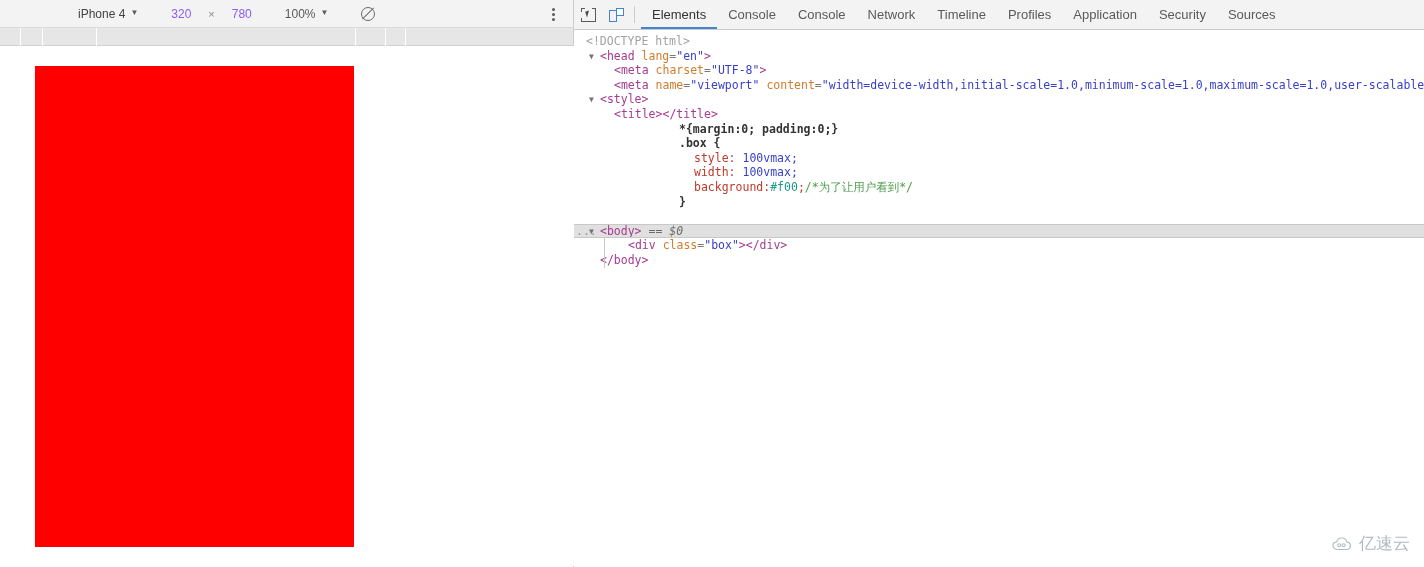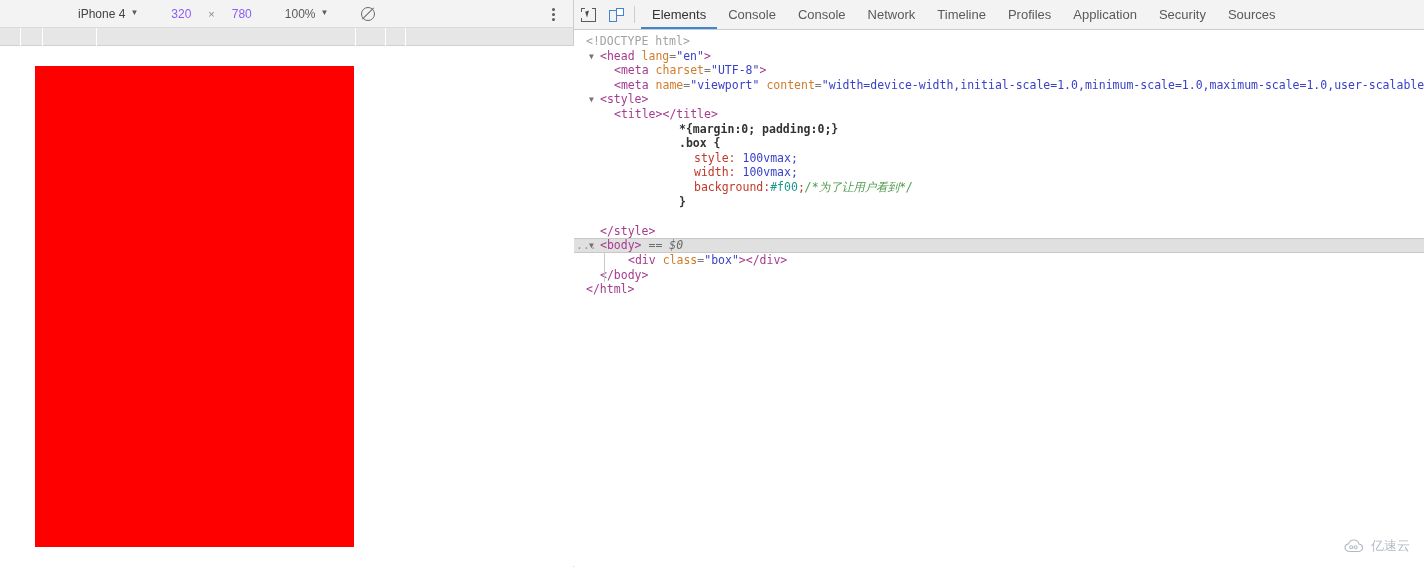--- a/index.html
+++ b/index.html
@@ -318,37 +318,37 @@
   .doctype { color: #a3a3a3; }
   .tag     { color: #a63b8f; }
   .attr    { color: #d17c2b; }
   .val     { color: #3a41c8; }
   .eq      { color: #7a7a7a; }
   .dollar  { color: #6b6b6b; font-style: italic; }
   .css-sel { color: #333333; font-weight: bold; }
   .css-prop{ color: #c0392b; }
   .css-num { color: #3a41c8; }
   .css-hex { color: #1a9a8a; }
-  .css-com { color: #4d9b4d; font-style: italic; }
+  .css-com { color: #4d9b4d; }
   .plain   { color: #333; }
 
   
   .watermark {
     position: absolute;
     right: 14px;
     bottom: 12px;
     display: flex;
     align-items: center;
     gap: 5px;
     opacity: 0.75;
     pointer-events: none;
   }
   .watermark .wm-text {
     font-family: "DejaVu Sans", sans-serif;
-    font-size: 13px;
+    font-size: 17px;
     color: #9aa4b0;
     letter-spacing: 0px;
   }
   .wm-cloud {
     position: relative;
     width: 22px;
     height: 14px;
   }
   .wm-cloud svg { display: block; }
 </style>
@@ -505,40 +505,34 @@
       <div class="crow ind-css2">
         <span class="css-prop">background:</span><span class="css-hex">#f00</span><span class="css-prop">;</span><span class="css-com">/*为了让用户看到*/</span>
       </div>
 
       <div class="crow ind-css">
         <span class="css-sel">}</span>
       </div>
 
       <div class="crow">&nbsp;</div>
 
-      <div class="crow ind1">
-        <span class="tag">&lt;/style&gt;</span>
-      </div>
 
 
       <div class="crow selected ind1">
         <span class="ellipsis-mark">...</span><span class="tw">▼</span><span class="tag">&lt;body&gt;</span><span class="plain"> </span><span class="dollar">== $0</span>
       </div>
 
       <div class="crow ind3">
         <span class="guide" style="left:30px"></span><span class="tag">&lt;div</span><span class="plain"> </span><span class="attr">class</span><span class="eq">=</span><span class="val">"box"</span><span class="tag">&gt;&lt;/div&gt;</span>
       </div>
 
       <div class="crow ind1">
         <span class="guide" style="left:30px"></span><span class="tag">&lt;/body&gt;</span>
       </div>
 
-      <div class="crow">
-        <span class="tag">&lt;/html&gt;</span>
-      </div>
     </div>
 
     <div class="watermark">
       <span class="wm-cloud">
         <svg width="22" height="14" viewBox="0 0 22 14" fill="none" aria-hidden="true">
           <path d="M5.5 12.5C3 12.5 1 10.8 1 8.6c0-2 1.6-3.6 3.7-3.8C5.2 2.6 7.3 1 9.8 1c2.6 0 4.8 1.8 5.2 4.2 2 .2 3.5 1.7 3.5 3.6 0 2-1.8 3.7-4 3.7H5.5z" stroke="#9aa4b0" stroke-width="1.2" stroke-linejoin="round"></path>
           <circle cx="7.2" cy="8.2" r="1.5" stroke="#9aa4b0" stroke-width="1.1"></circle>
           <circle cx="11.6" cy="8.2" r="1.5" stroke="#9aa4b0" stroke-width="1.1"></circle>
         </svg>
       </span>

